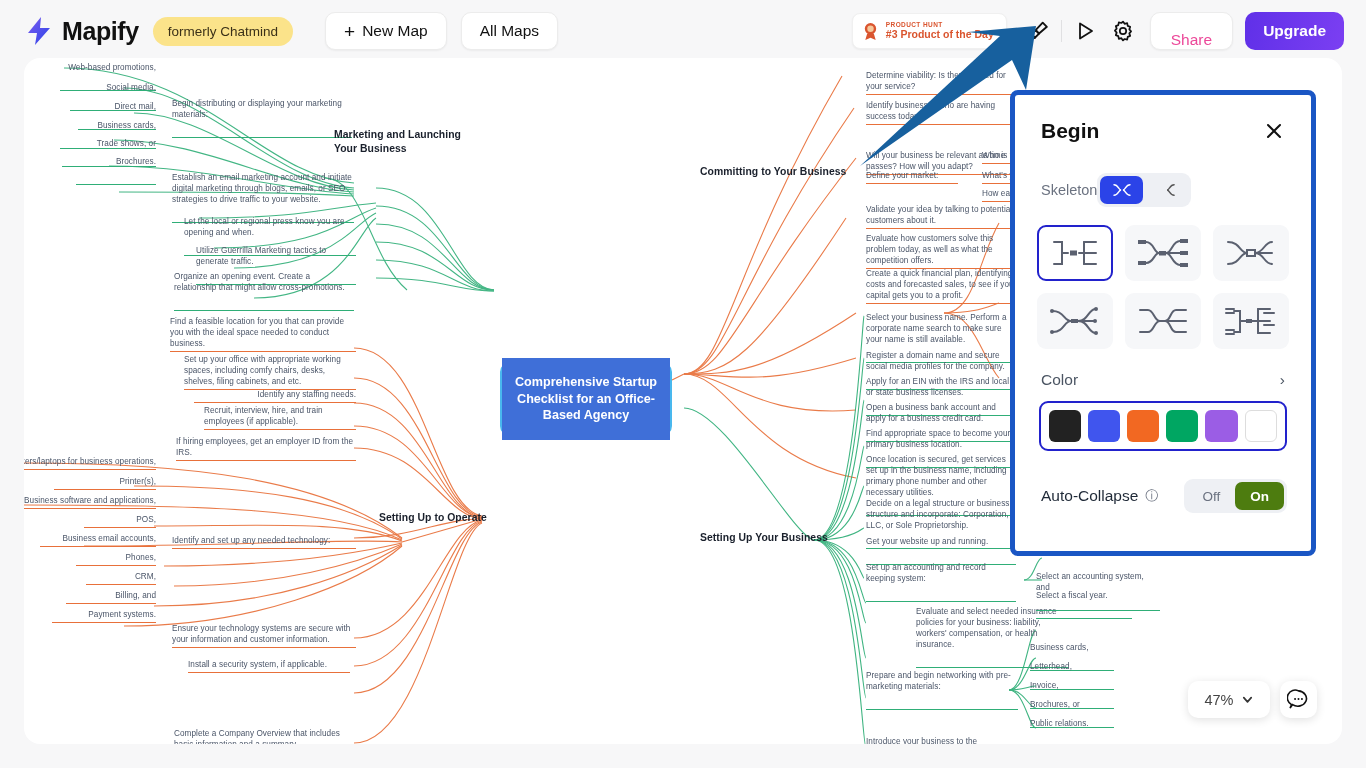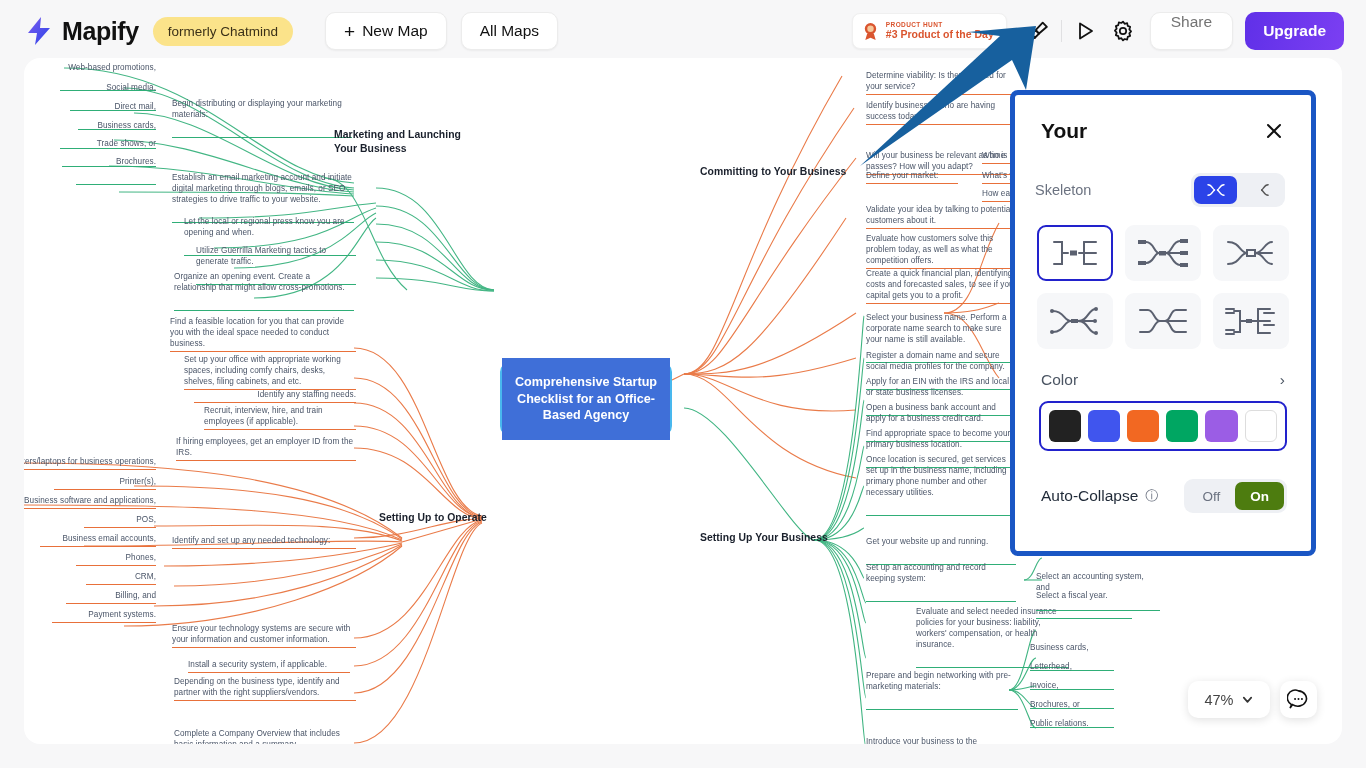--- a/index.html
+++ b/index.html
@@ -44,22 +44,22 @@
   .ph-txt { display: flex; flex-direction: column; line-height: 1.05; }
   .ph-top { font-size: 6.5px; font-weight: bold; color: #da552f; letter-spacing: .4px; }
   .ph-main { font-size: 10.5px; font-weight: bold; color: #da552f; }
   .icon-btn {
     width: 34px; height: 34px; display: flex; align-items: center; justify-content: center;
     cursor: pointer; border-radius: 8px; background: transparent; border: none;
   }
   .divider-v { width: 1px; height: 22px; background: #e0e0e2; margin: 0 6px; }
   .btn-share {
     margin-left: 10px; background: #fff; border: 1px solid #ececec; border-radius: 10px;
-    height: 38px; padding: 0 20px; display: flex; align-items: flex-start;
-    font-size: 15.5px; color: #737373; cursor: pointer; box-shadow: 0 1px 2px rgba(0,0,0,.05);
+    height: 38px; padding: 0 20px; display: flex; align-items: flex-end;
+    font-size: 15.5px; color: #ec4899; cursor: pointer; box-shadow: 0 1px 2px rgba(0,0,0,.05);
   }
   .btn-upgrade {
     margin-left: 12px; margin-right: 22px;
     background: linear-gradient(100deg,#6030e8,#7b3ff2);
     color: #fff; border: none; border-radius: 10px; height: 38px; padding: 0 18px;
     display: flex; align-items: center; font-size: 15.5px; font-weight: 600; cursor: pointer;
   }
   
   .canvas {
     position: absolute; left: 24px; top: 58px; width: 1318px; height: 686px;
@@ -104,22 +104,22 @@
     position: absolute; left: 1010px; top: 90px; width: 306px; height: 466px;
     background: #fff; border: 5px solid #1a56c4; border-radius: 8px;
   }
   .sp-head {
     display: flex; align-items: center; justify-content: space-between;
     padding: 24px 26px 0 26px;
   }
   .sp-title { font-size: 21px; font-weight: bold; color: #111; }
   .sp-close { cursor: pointer; width: 22px; height: 22px; }
   .sp-row-skel {
-    display: flex; align-items: center; justify-content: space-between;
-    padding: 30px 26px 0 20px;
+    display: flex; align-items: center; justify-content: flex-start;
+    padding: 30px 26px 0 26px;
   }
   .sp-label { font-size: 14.5px; color: #6b7280; }
   .seg {
     display: flex; background: #eef0f4; border-radius: 9px; padding: 3px; gap: 2px;
   }
   .seg-item {
     width: 43px; height: 28px; border-radius: 7px; display: flex;
     align-items: center; justify-content: center; cursor: pointer;
   }
   .seg-item.active { background: #2b43e8; }
@@ -325,21 +325,20 @@
   <div class="node branch" style="left:355px; top:453px; width:140px;">Setting Up to Operate</div>
 
   <div class="node ul-orange" style="left:160px; top:296px; width:172px;">Set up your office with appropriate working spaces, including comfy chairs, desks, shelves, filing cabinets, and etc.</div>
   <div class="node ul-orange" style="left:146px; top:258px; width:186px;">Find a feasible location for you that can provide you with the ideal space needed to conduct business.</div>
   <div class="node ra ul-orange" style="left:170px; top:331px; width:162px;">Identify any staffing needs.</div>
   <div class="node ul-orange" style="left:180px; top:347px; width:152px;">Recruit, interview, hire, and train employees (if applicable).</div>
   <div class="node ul-orange" style="left:152px; top:378px; width:180px;">If hiring employees, get an employer ID from the IRS.</div>
   <div class="node ul-orange" style="left:148px; top:477px; width:184px;">Identify and set up any needed technology:</div>
   <div class="node ul-orange" style="left:148px; top:565px; width:184px;">Ensure your technology systems are secure with your information and customer information.</div>
   <div class="node ul-orange" style="left:164px; top:601px; width:162px;">Install a security system, if applicable.</div>
-  <div class="node ul-orange" style="left:150px; top:618px; width:182px;">Depending on the business type, identify and partner with the right suppliers/vendors.</div>
   <div class="node" style="left:150px; top:670px; width:182px;">Complete a Company Overview that includes basic information and a summary</div>
 
   <div class="node ra ul-orange" style="left:-16px; top:398px; width:148px;">uters/laptops for business operations,</div>
   <div class="node ra ul-orange" style="left:30px;  top:418px; width:102px;">Printer(s),</div>
   <div class="node ra ul-orange" style="left:-10px; top:437px; width:142px;">Business software and applications,</div>
   <div class="node ra ul-orange" style="left:60px;  top:456px; width:72px;">POS,</div>
   <div class="node ra ul-orange" style="left:16px;  top:475px; width:116px;">Business email accounts,</div>
   <div class="node ra ul-orange" style="left:52px;  top:494px; width:80px;">Phones,</div>
   <div class="node ra ul-orange" style="left:62px;  top:513px; width:70px;">CRM,</div>
   <div class="node ra ul-orange" style="left:42px;  top:532px; width:90px;">Billing, and</div>
@@ -363,20 +362,21 @@
   <div class="node ul-orange" style="left:958px; top:92px;  width:60px;">Who is your ide</div>
   <div class="node ul-orange" style="left:958px; top:112px; width:60px;">What's your m</div>
   <div class="node ul-orange" style="left:958px; top:130px; width:60px;">How easy is it t</div>
 
   <div class="node ul-green" style="left:842px; top:254px; width:150px;">Select your business name. Perform a corporate name search to make sure your name is still available.</div>
   <div class="node ul-green" style="left:842px; top:292px; width:152px;">Register a domain name and secure social media profiles for the company.</div>
   <div class="node ul-green" style="left:842px; top:318px; width:152px;">Apply for an EIN with the IRS and local or state business licenses.</div>
   <div class="node ul-green" style="left:842px; top:344px; width:152px;">Open a business bank account and apply for a business credit card.</div>
   <div class="node ul-green" style="left:842px; top:370px; width:150px;">Find appropriate space to become your primary business location.</div>
   <div class="node ul-green" style="left:842px; top:396px; width:150px;">Once location is secured, get services set up in the business name, including primary phone number and other necessary utilities.</div>
+  <div class="node ul-green" style="left:842px; top:440px; width:150px;">Decide on a legal structure or business structure and incorporate: Corporation, LLC, or Sole Proprietorship.</div>
   <div class="node ul-green" style="left:842px; top:478px; width:150px;">Get your website up and running.</div>
   <div class="node ul-green" style="left:842px; top:504px; width:150px;">Set up an accounting and record keeping system:</div>
   <div class="node ul-green" style="left:892px; top:548px; width:152px;">Evaluate and select needed insurance policies for your business: liability, workers' compensation, or health insurance.</div>
   <div class="node ul-green" style="left:842px; top:612px; width:152px;">Prepare and begin networking with pre-marketing materials:</div>
   <div class="node" style="left:842px; top:678px; width:152px;">Introduce your business to the</div>
 
   <div class="node ul-green" style="left:1012px; top:513px; width:124px;">Select an accounting system, and</div>
   <div class="node ul-green" style="left:1012px; top:532px; width:96px;">Select a fiscal year.</div>
 
   <div class="node ul-green" style="left:1006px; top:584px; width:84px;">Business cards,</div>
@@ -400,21 +400,21 @@
     <circle cx="15.6" cy="11.4" r="1.05" fill="#111" stroke="none"></circle>
   </svg>
 </div>
 
 <svg class="arrow-ann" width="190" height="150" viewBox="0 0 190 150">
   <path d="M10 142 L150 12 L118 8 L186 2 L176 66 L162 36 Z" fill="#17609e"></path>
 </svg>
 
 <div class="style-panel">
   <div class="sp-head">
-    <span class="sp-title">Your</span>
+    <span class="sp-title">Begin</span>
     <svg class="sp-close" viewBox="0 0 22 22" fill="none" stroke="#111" stroke-width="2" stroke-linecap="round">
       <path d="M5 5 L17 17 M17 5 L5 17"></path>
     </svg>
   </div>
 
   <div class="sp-row-skel">
     <span class="sp-label">Skeleton</span>
     <div class="seg">
       <div class="seg-item active">
         <svg width="22" height="16" viewBox="0 0 24 18" fill="none" stroke="#fff" stroke-width="1.6" stroke-linecap="round">

